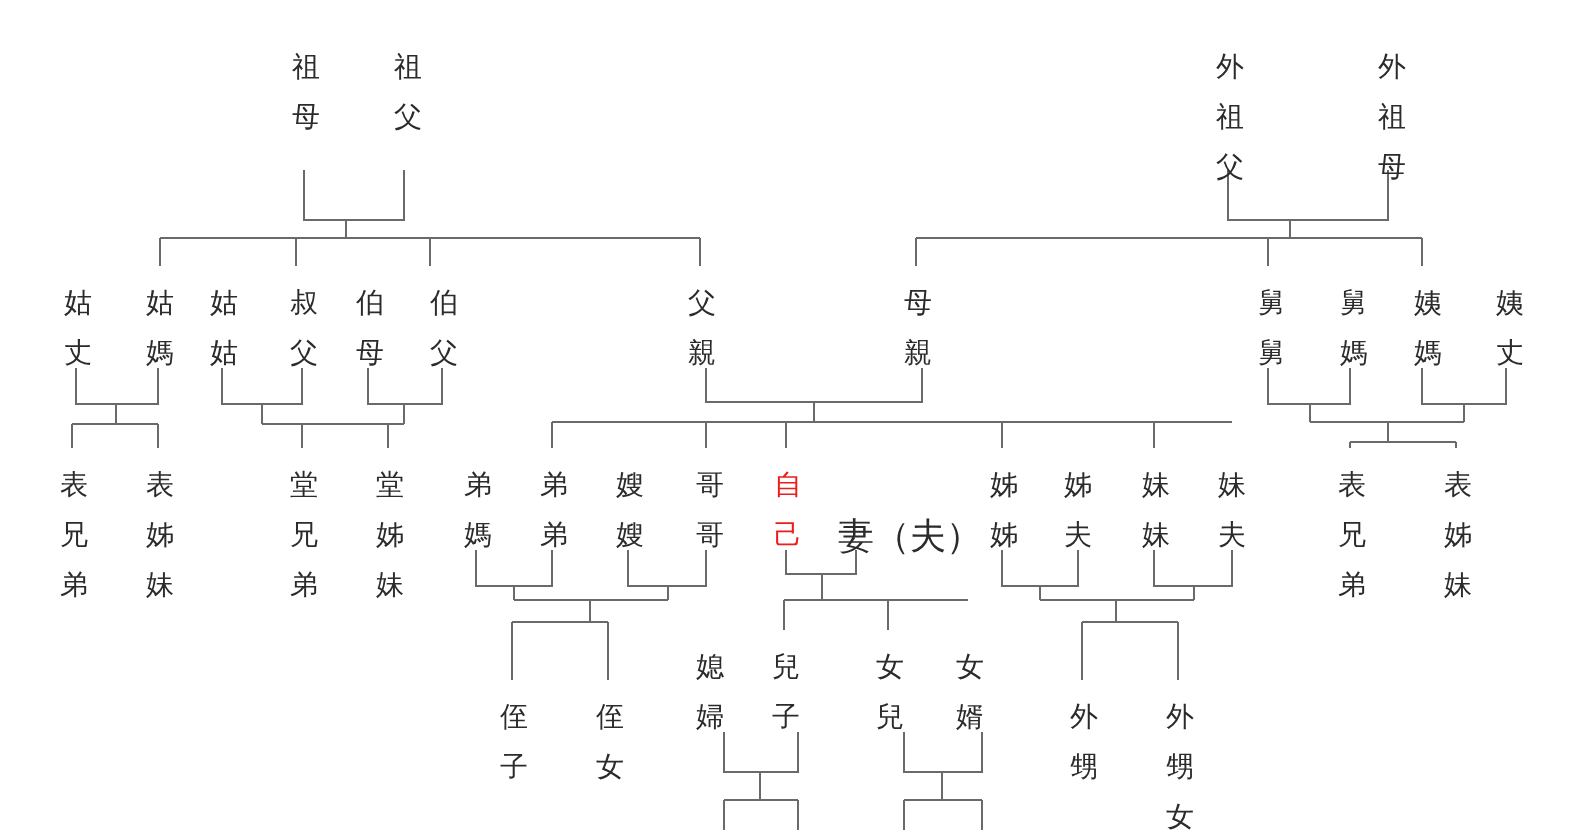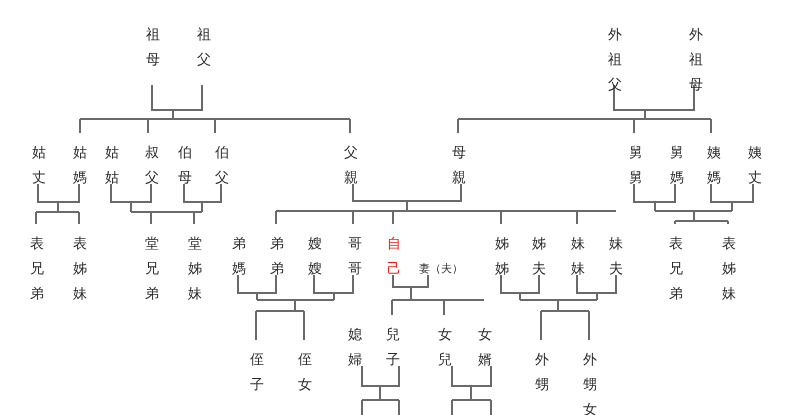--- a/index.html
+++ b/index.html
@@ -2,21 +2,21 @@
 <html><head>
 <meta charset="utf-8">
 <style>
   html,body{margin:0;padding:0;background:#ffffff;}
   body{font-family:"DejaVu Sans","Liberation Sans",sans-serif;}
   #canvas{position:relative;width:795px;height:415px;background:#ffffff;overflow:hidden;}
   svg#lines{position:absolute;left:0;top:0;width:795px;height:415px;}
   .node{position:absolute;text-align:center;color:#2b2b2b;font-size:14px;line-height:25px;
         letter-spacing:0px;white-space:pre;font-family:"DejaVu Sans","Liberation Sans",sans-serif;}
   .node.red{color:#ee1b1b;}
-  .node.wide{white-space:nowrap;font-size:11px;font-family:Liberation Serif, serif;}
+  .node.wide{white-space:nowrap;font-size:18px;}
   .ch{display:block;}
 </style>
 </head>
 <body>
 
 <div id="canvas">
 
   <svg id="lines" viewBox="0 0 795 415" xmlns="http://www.w3.org/2000/svg">
     <g stroke="#6a6a6a" stroke-width="1.1" fill="none" shape-rendering="crispEdges">
 

